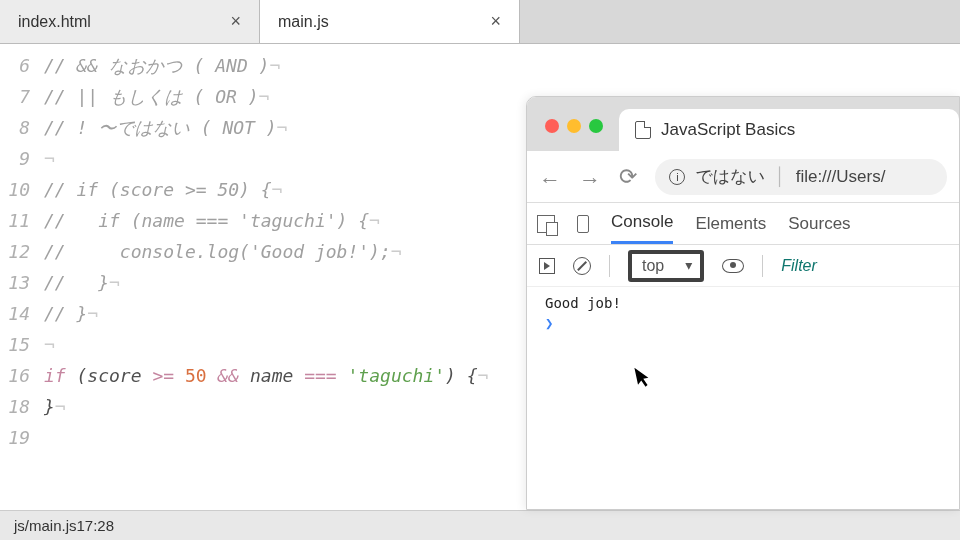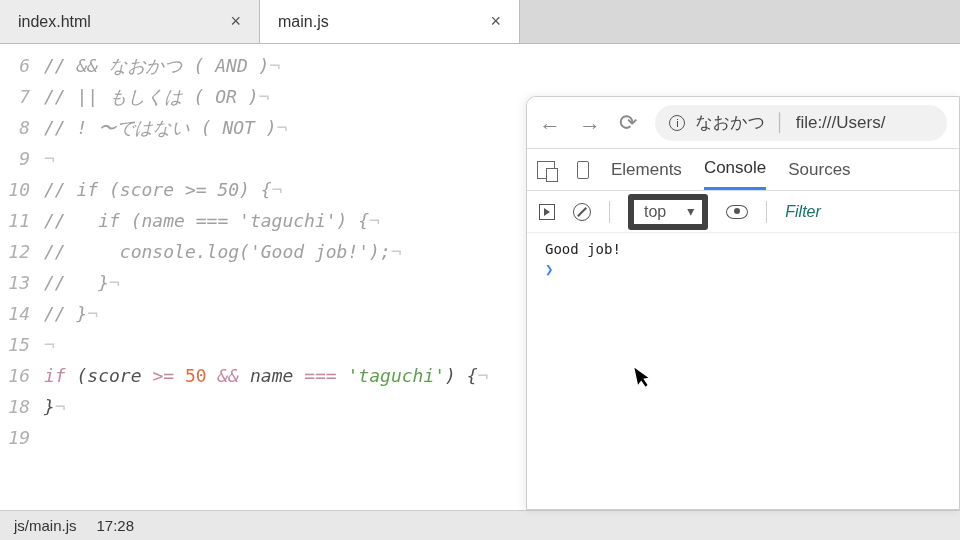--- a/index.html
+++ b/index.html
@@ -15,21 +15,21 @@
 .row { display:flex; }
 .ln { width:44px; text-align:right; color:#b0b0b0; padding-right:14px; font-style:italic; }
 .txt { flex:1; white-space:pre; }
 .cmt { color:#a0a0a0; font-style:italic; }
 .kw { color:#c586a0; font-style:italic; }
 .num { color:#d97040; }
 .str { color:#5fa04e; font-style:italic; }
 .op { color:#c586a0; font-style:italic; }
 .plain { color:#505050; font-style:italic; }
 .nl { color:#ccc; font-style:normal; }
-.statusbar { position:absolute; left:0; bottom:0; width:960px; height:30px; background:#e8e8e8; border-top:1px solid #ccc; display:flex; align-items:center; padding:0 14px; font-size:15px; color:#333; gap:20px; }
+.statusbar { position:absolute; left:0; bottom:0; width:960px; height:30px; background:#e8e8e8; border-top:1px solid #ccc; display:flex; align-items:center; padding:0 14px; font-size:15px; color:#333; gap:0; }
 
 
 .browser { position:absolute; left:526px; top:96px; width:434px; height:414px; background:#fff; border:1px solid #ccc; border-radius:10px 0 0 0; box-shadow:-2px 0 10px rgba(0,0,0,.08); overflow:hidden; }
 .btabrow { height:54px; background:#dcdcdc; display:flex; align-items:flex-end; }
 .traffic { display:flex; gap:8px; padding:0 16px 18px 18px; }
 .dot { width:14px; height:14px; border-radius:50%; }
 .dot.r{background:#ff5f57;} .dot.y{background:#ffbd2e;} .dot.g{background:#28c840;}
 .btab { background:#fff; border-radius:10px 10px 0 0; height:42px; display:flex; align-items:center; padding:0 16px; gap:10px; font-size:17px; color:#333; flex:1; margin-right:0; }
 .pageicon { width:16px; height:18px; border:1.5px solid #555; border-radius:2px; position:relative; }
 .pageicon::after { content:""; position:absolute; right:-1px; top:-1px; width:6px; height:6px; background:#fff; border-left:1.5px solid #555; border-bottom:1.5px solid #555; }
@@ -43,21 +43,21 @@
 .devtabs .t.active { color:#333; border-bottom:3px solid #3b82f6; }
 .dticon { width:18px; height:18px; border:1.5px solid #666; position:relative; }
 .dticon::after { content:""; position:absolute; right:-4px; bottom:-4px; width:10px; height:12px; border:1.5px solid #666; background:#fff; }
 .mobicon { width:12px; height:18px; border:1.5px solid #666; border-radius:2px; }
 .ctrlbar { height:42px; border-bottom:1px solid #eee; display:flex; align-items:center; padding:0 12px; gap:18px; font-size:17px; color:#555; }
 .tri { width:0; height:0; border-top:7px solid transparent; border-bottom:7px solid transparent; border-left:10px solid #555; }
 .tribox { width:16px; height:16px; border:1.5px solid #555; display:flex; align-items:center; justify-content:center; }
 .tribox .tri { border-left-width:6px; border-top-width:4px; border-bottom-width:4px; }
 .ban { width:18px; height:18px; border:1.8px solid #555; border-radius:50%; position:relative; }
 .ban::after { content:""; position:absolute; left:2px; top:7px; width:12px; height:1.8px; background:#555; transform:rotate(-45deg); }
-.ctx { border:6px solid #404040; border-radius:3px; padding:3px 36px 3px 10px; position:relative; font-size:16px; }
+.ctx { border:4px solid #404040; border-radius:3px; padding:3px 36px 3px 10px; position:relative; font-size:16px; }
 .ctx::after { content:"▾"; position:absolute; right:8px; font-size:14px; color:#555; }
 .eye { width:22px; height:14px; border:1.8px solid #555; border-radius:70% / 100%; position:relative; }
 .eye::after { content:""; position:absolute; left:7px; top:2px; width:6px; height:6px; background:#555; border-radius:50%; }
 .vline { width:1px; height:22px; background:#ccc; }
 .filter { font-size:16px; color:#0f766e;font-style:italic; }
 .consoleout { padding:8px 18px; font-family:Menlo,Consolas,monospace; font-size:14px; color:#222; }
 .prompt { color:#3b82f6; font-weight:bold; padding-top:4px; }
 .cursor { position:absolute; left:636px; top:366px; font-size:20px; pointer-events:none; transform:rotate(-12deg); }
 .cursor svg { width:16px; height:22px; fill:#000; }
 </style>
@@ -129,36 +129,47 @@
         <div class="txt"></div>
       </div>
     </div>
   <div class="statusbar">
     <span>js/main.js</span>
     <span>17:28</span>
   </div>
 </div>
 
 <div class="browser">
+  <div class="btabrow">
+    <div class="traffic">
+      <div class="dot r"></div>
+      <div class="dot y"></div>
+      <div class="dot g"></div>
+    </div>
+    <div class="btab">
+      <span class="pageicon"></span>
+      <span>JavaScript Basics</span>
+    </div>
+  </div>
   <div class="toolbar">
     <span class="navbtn">←</span>
     <span class="navbtn">→</span>
     <span class="navbtn">⟳</span>
     <div class="addr">
       <span class="info">i</span>
-      <span>なおかつ</span>
+      <span>ではない</span>
       <span class="sep">│</span>
       <span>file:///Users/</span>
     </div>
   </div>
   <div class="devtabs">
     <span class="dticon"></span>
     <span class="mobicon"></span>
+    <span class="t active">Console</span>
     <span class="t">Elements</span>
-    <span class="t active">Console</span>
     <span class="t">Sources</span>
   </div>
   <div class="ctrlbar">
     <span class="tribox">
         <span class="tri"></span>
       </span>
     <span class="ban"></span>
     <span class="vline"></span>
     <span class="ctx">top</span>
     <span class="eye"></span>

